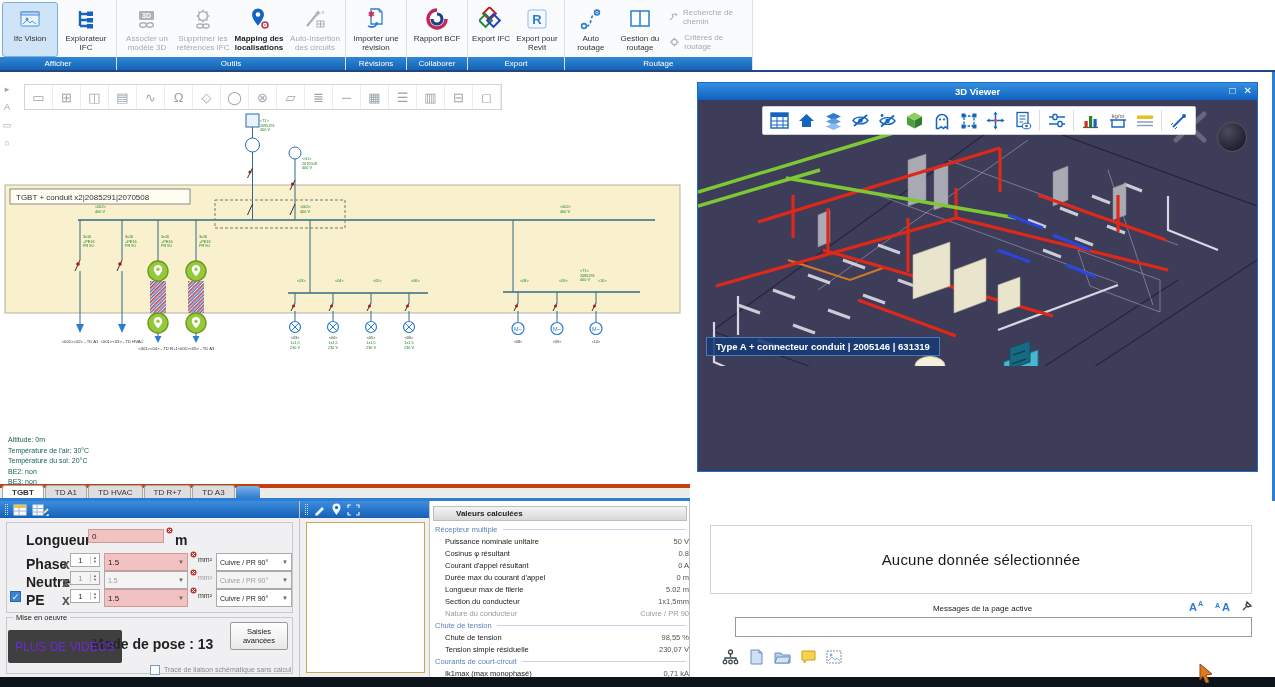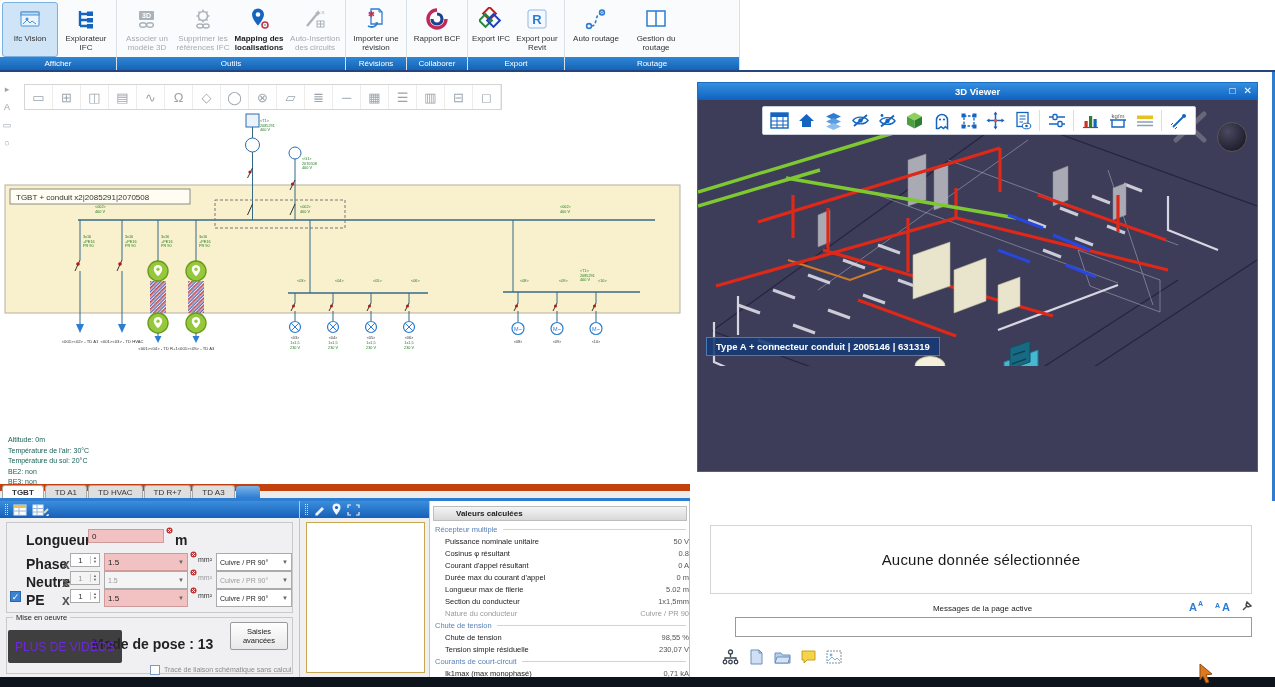--- a/index.html
+++ b/index.html
@@ -34,21 +34,21 @@
   .viewer-win-btns span { cursor:pointer; }
   .viewer-canvas { position:relative; height:266px; background:#3d3d5a; overflow:hidden; }
   .viewer-toolbar { position:absolute; left:64px; top:6px; height:29px; background:#fff; border:1px solid #c9d2da; border-radius:2px; display:flex; align-items:center; padding:0 3px; z-index:5; }
   .vt-btn { width:27px; height:25px; display:flex; align-items:center; justify-content:center; cursor:pointer; }
   .vt-sep { width:1px; height:21px; background:#d8dee4; margin:0 3px; }
   .nav-sphere { position:absolute; right:10px; top:22px; width:30px; height:30px; border-radius:50%; background:radial-gradient(circle at 35% 30%, #4a4a60, #10101e); border:1px solid #555; z-index:5; }
   .viewer-status { position:absolute; left:8px; bottom:10px; background:rgba(22,58,116,0.88); border:1px solid #4a7ab8; color:#fff; font-size:9.5px; font-weight:bold; padding:3px 9px; z-index:6; }
   .scene-svg { position:absolute; left:0; top:0; }
 
   
-  .tab-bar { position:absolute; left:0; top:484px; width:690px; height:14px; display:flex; align-items:flex-end; background:#ececec; border-top:7px solid #c2410c; padding-left:2px; }
+  .tab-bar { position:absolute; left:0; top:484px; width:690px; height:14px; display:flex; align-items:flex-end; background:#ececec; border-top:4px solid #c2410c; padding-left:2px; }
   .tab { font-size:8px; padding:0 9px; border:1px solid #a8a8a8; border-bottom:none; background:#dedede; color:#333; height:13px; display:flex; align-items:center; border-radius:3px 3px 0 0; margin-right:1px; cursor:pointer; }
   .tab.active { background:#fff; font-weight:bold; }
   .tab-extra { width:24px; height:12px; background:linear-gradient(#7cb3e8,#2d7dd2); border-radius:3px 3px 0 0; cursor:pointer; }
   .tab-underline { position:absolute; left:0; top:498px; width:690px; height:3px; background:#2d7dd2; }
 
   
   .bottom-bg { position:absolute; left:0; top:501px; width:1275px; height:176px; background:#f0f0f2; }
   .panel-toolbar { position:absolute; height:17px; background:linear-gradient(#3c8ede,#1660b8); display:flex; align-items:center; gap:5px; padding:0 5px; }
   .grip { width:3px; height:11px; border-left:1px dotted #cfe0f5; border-right:1px dotted #cfe0f5; }
   .sep-v { position:absolute; top:501px; width:1px; height:176px; background:#c4c4c4; }
@@ -254,20 +254,36 @@
         <span>Auto routage</span>
       </div>
       <div class="rbtn" style="width:62px">
         <span class="ricon">
           <svg width="24" height="22" viewBox="0 0 24 22">
               <rect x="3" y="3" width="18" height="15" fill="#fff" stroke="#2d7dd2" stroke-width="1.5"></rect>
               <path d="M12 3 V18" stroke="#2d7dd2" stroke-width="1.5"></path>
             </svg>
         </span>
         <span>Gestion du routage</span>
+      </div>
+      <div class="ribbon-extras">
+        <div class="extra-item">
+          <svg width="12" height="12" viewBox="0 0 12 12">
+              <path d="M1 10 L5 6 L4 3 L8 2" fill="none" stroke="#aab2ba" stroke-width="1.3"></path>
+              <path d="M8 1 v4 l3-2 Z" fill="#aab2ba"></path>
+            </svg>
+          <span>Recherche de chemin</span>
+        </div>
+        <div class="extra-item">
+          <svg width="12" height="12" viewBox="0 0 12 12">
+              <circle cx="6" cy="6" r="3" fill="none" stroke="#aab2ba" stroke-width="1.3"></circle>
+              <path d="M6 1 V3 M6 9 V11 M1 6 H3 M9 6 H11" stroke="#aab2ba" stroke-width="1.2"></path>
+            </svg>
+          <span>Critères de routage</span>
+        </div>
       </div>
     </div>
     <div class="rgroup-label">Routage</div>
   </div>
 </div>
 <div class="top-line"></div>
 <div class="right-line"></div>
 
 <div class="left-strip" id="left-strip">
     <span>▸</span>

